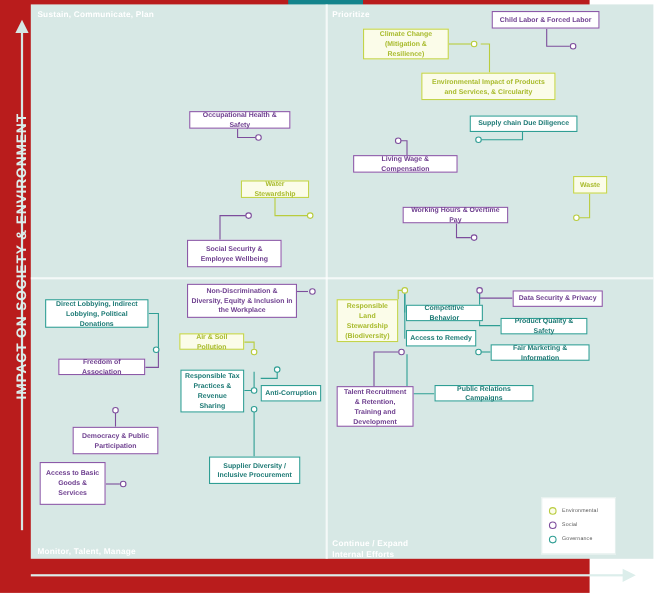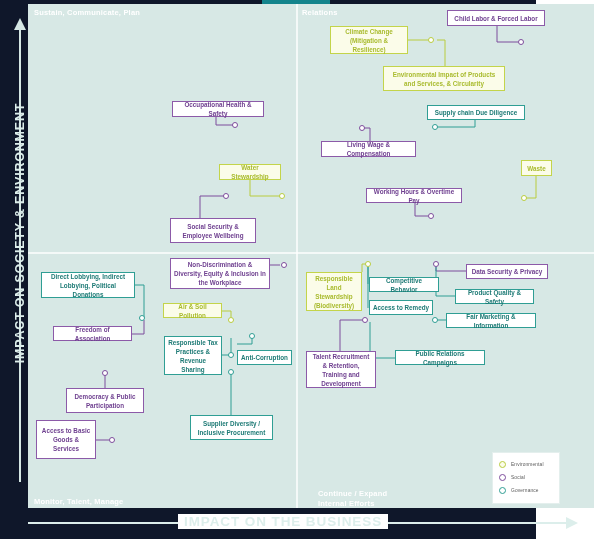--- a/index.html
+++ b/index.html
@@ -1,19 +1,19 @@
 <!DOCTYPE html>
 <html><head>
 <meta charset="utf-8">
 <style>
   html,body{margin:0;padding:0;background:#ffffff;}
   body{width:600px;height:539px;overflow:hidden;
        font-family:"Liberation Sans","DejaVu Sans",sans-serif;}
 
-  #stage{position:relative;width:536px;height:539px;background:#0f172a;}
+  #stage{position:relative;width:536px;height:539px;background:#b91c1c;}
 
   
   .top-tab{position:absolute;left:262px;top:0;width:68px;height:7px;
            background:#13848c;}
 
   
   .plane{position:absolute;left:28px;top:4px;width:566px;height:504px;
          background:#d7e8e5;}
 
   
@@ -142,23 +142,23 @@
 
       <path d="M446,320 L435,320" stroke="#2f9e94"></path>
 
       <path d="M340,351 L340,320 L362,320" stroke="#7d4d9c"></path>
 
       <path d="M395,358 L370,358 L370,322" stroke="#2f9e94"></path>
     </g>
   </svg>
 
   <div class="qcap" style="left:34px;top:8px;">Sustain, Communicate, Plan</div>
-  <div class="qcap" style="left:302px;top:8px;">Relations</div>
+  <div class="qcap" style="left:302px;top:8px;">Prioritize</div>
   <div class="qcap" style="left:34px;top:497px;">Monitor, Talent, Manage</div>
-  <div class="qcap" style="left:318px;top:489px;width:90px;">Continue / Expand Internal Efforts</div>
+  <div class="qcap" style="left:302px;top:489px;width:90px;">Continue / Expand Internal Efforts</div>
 
   <div class="node soc" style="left:172px;top:101px;width:92px;height:16px;">Occupational Health &amp; Safety</div>
   <div class="dot soc" style="left:232px;top:122px;"></div>
 
   <div class="node env" style="left:219px;top:164px;width:62px;height:16px;">Water Stewardship</div>
   <div class="dot env" style="left:279px;top:193px;"></div>
 
   <div class="node soc" style="left:170px;top:218px;width:86px;height:25px;">Social Security &amp; Employee Wellbeing</div>
   <div class="dot soc" style="left:223px;top:193px;"></div>
 
@@ -244,16 +244,15 @@
 
   <div class="axis-y">
     <div class="line"></div>
     <div class="arrow"></div>
     <div class="txt">IMPACT ON SOCIETY &amp; ENVIRONMENT</div>
   </div>
 
   <div class="axis-x">
     <div class="line"></div>
     <div class="arrow"></div>
-    <div class="txtwrap">IMPACT ON THE BUSINESS</div>
   </div>
 
 </div>
 
 </body></html>

